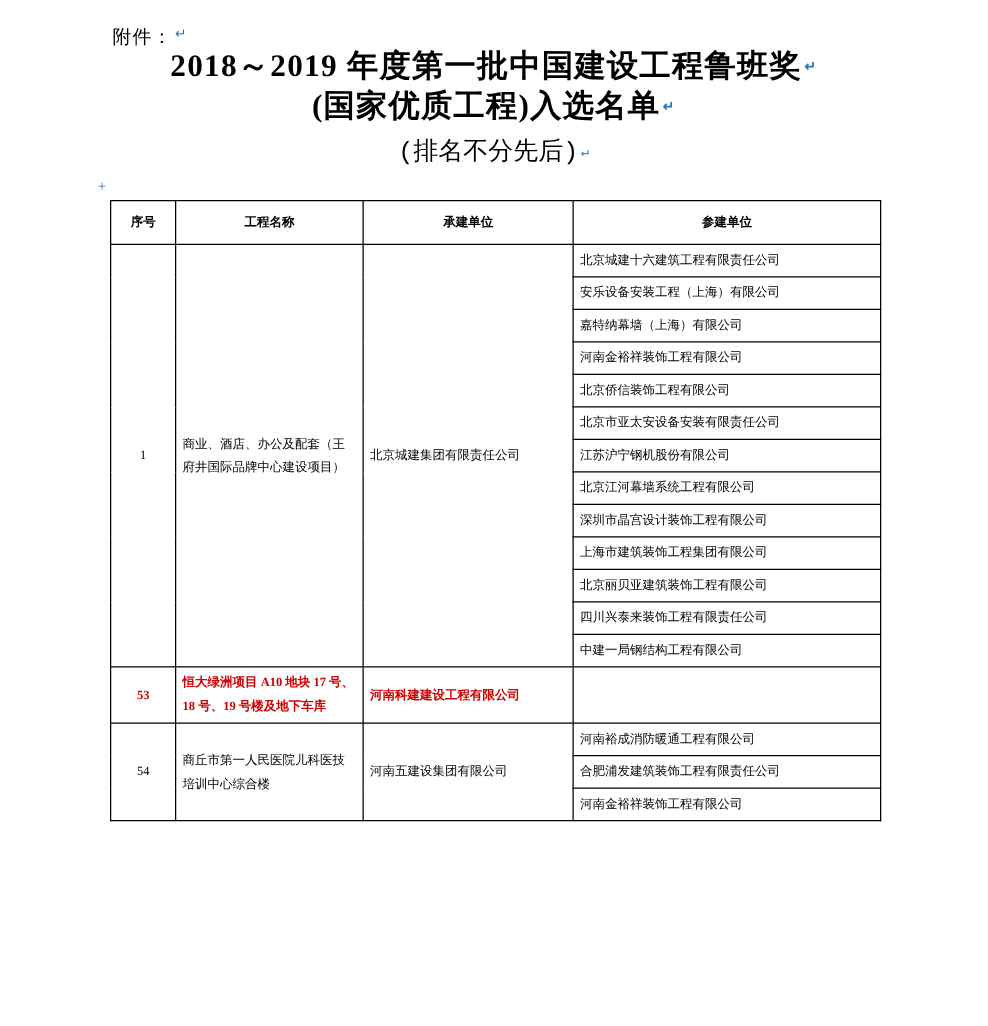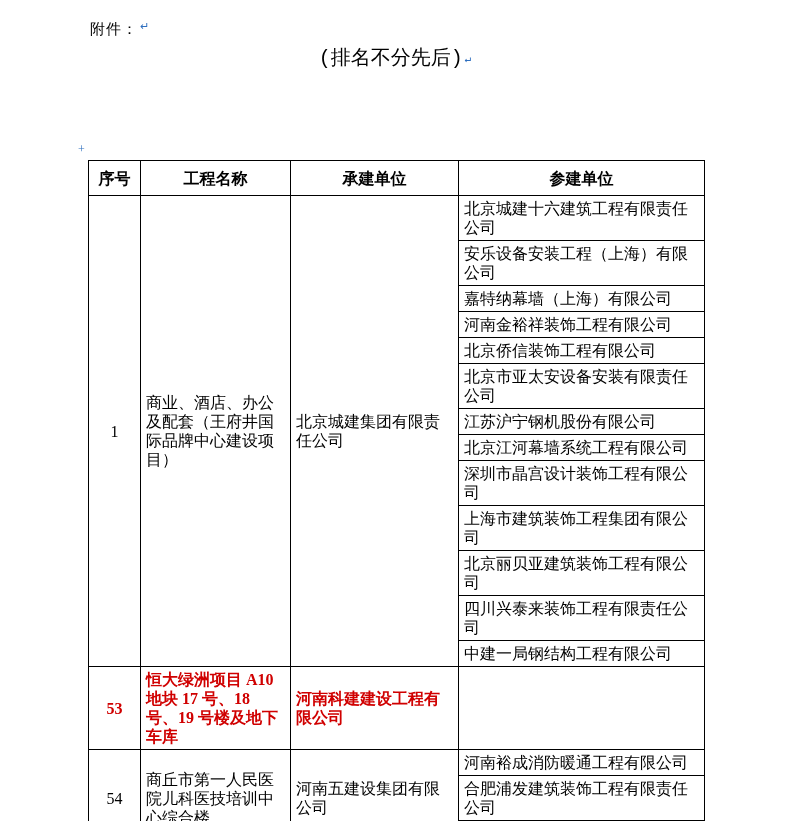--- a/index.html
+++ b/index.html
@@ -70,21 +70,21 @@
     position: absolute;
     top: 160px;
     left: 88px;
     width: 616px;
     border-collapse: collapse;
     table-layout: fixed;
   }
   table.doc-table td, table.doc-table th {
     border: 1px solid #000000;
     padding: 3px 5px;
-    font-size: 16px;
+    font-size: 10px;
     line-height: 19px;
     vertical-align: middle;
     font-family: "Liberation Serif", serif;
   }
   thead th {
     text-align: center;
     font-weight: bold;
     font-size: 15.5px;
     height: 28px;
   }
@@ -113,20 +113,26 @@
 </head>
 <body>
 
 <div class="page">
 
   <div class="attachment-line">
     <span>附件：</span><span class="pilcrow">↵</span>
   </div>
 
   <div class="title-block">
+    <div class="title-line">
+      <span>2018～2019 年度第一批中国建设工程鲁班奖</span><span class="pilcrow">↵</span>
+    </div>
+    <div class="title-line">
+      <span>(国家优质工程)入选名单</span><span class="pilcrow">↵</span>
+    </div>
     <div class="subtitle-line">
       <span>(排名不分先后)</span><span class="pilcrow">↵</span>
     </div>
   </div>
 
   <div class="plus-marker">+</div>
 
   <table class="doc-table">
     <colgroup>
       <col class="c-seq">

